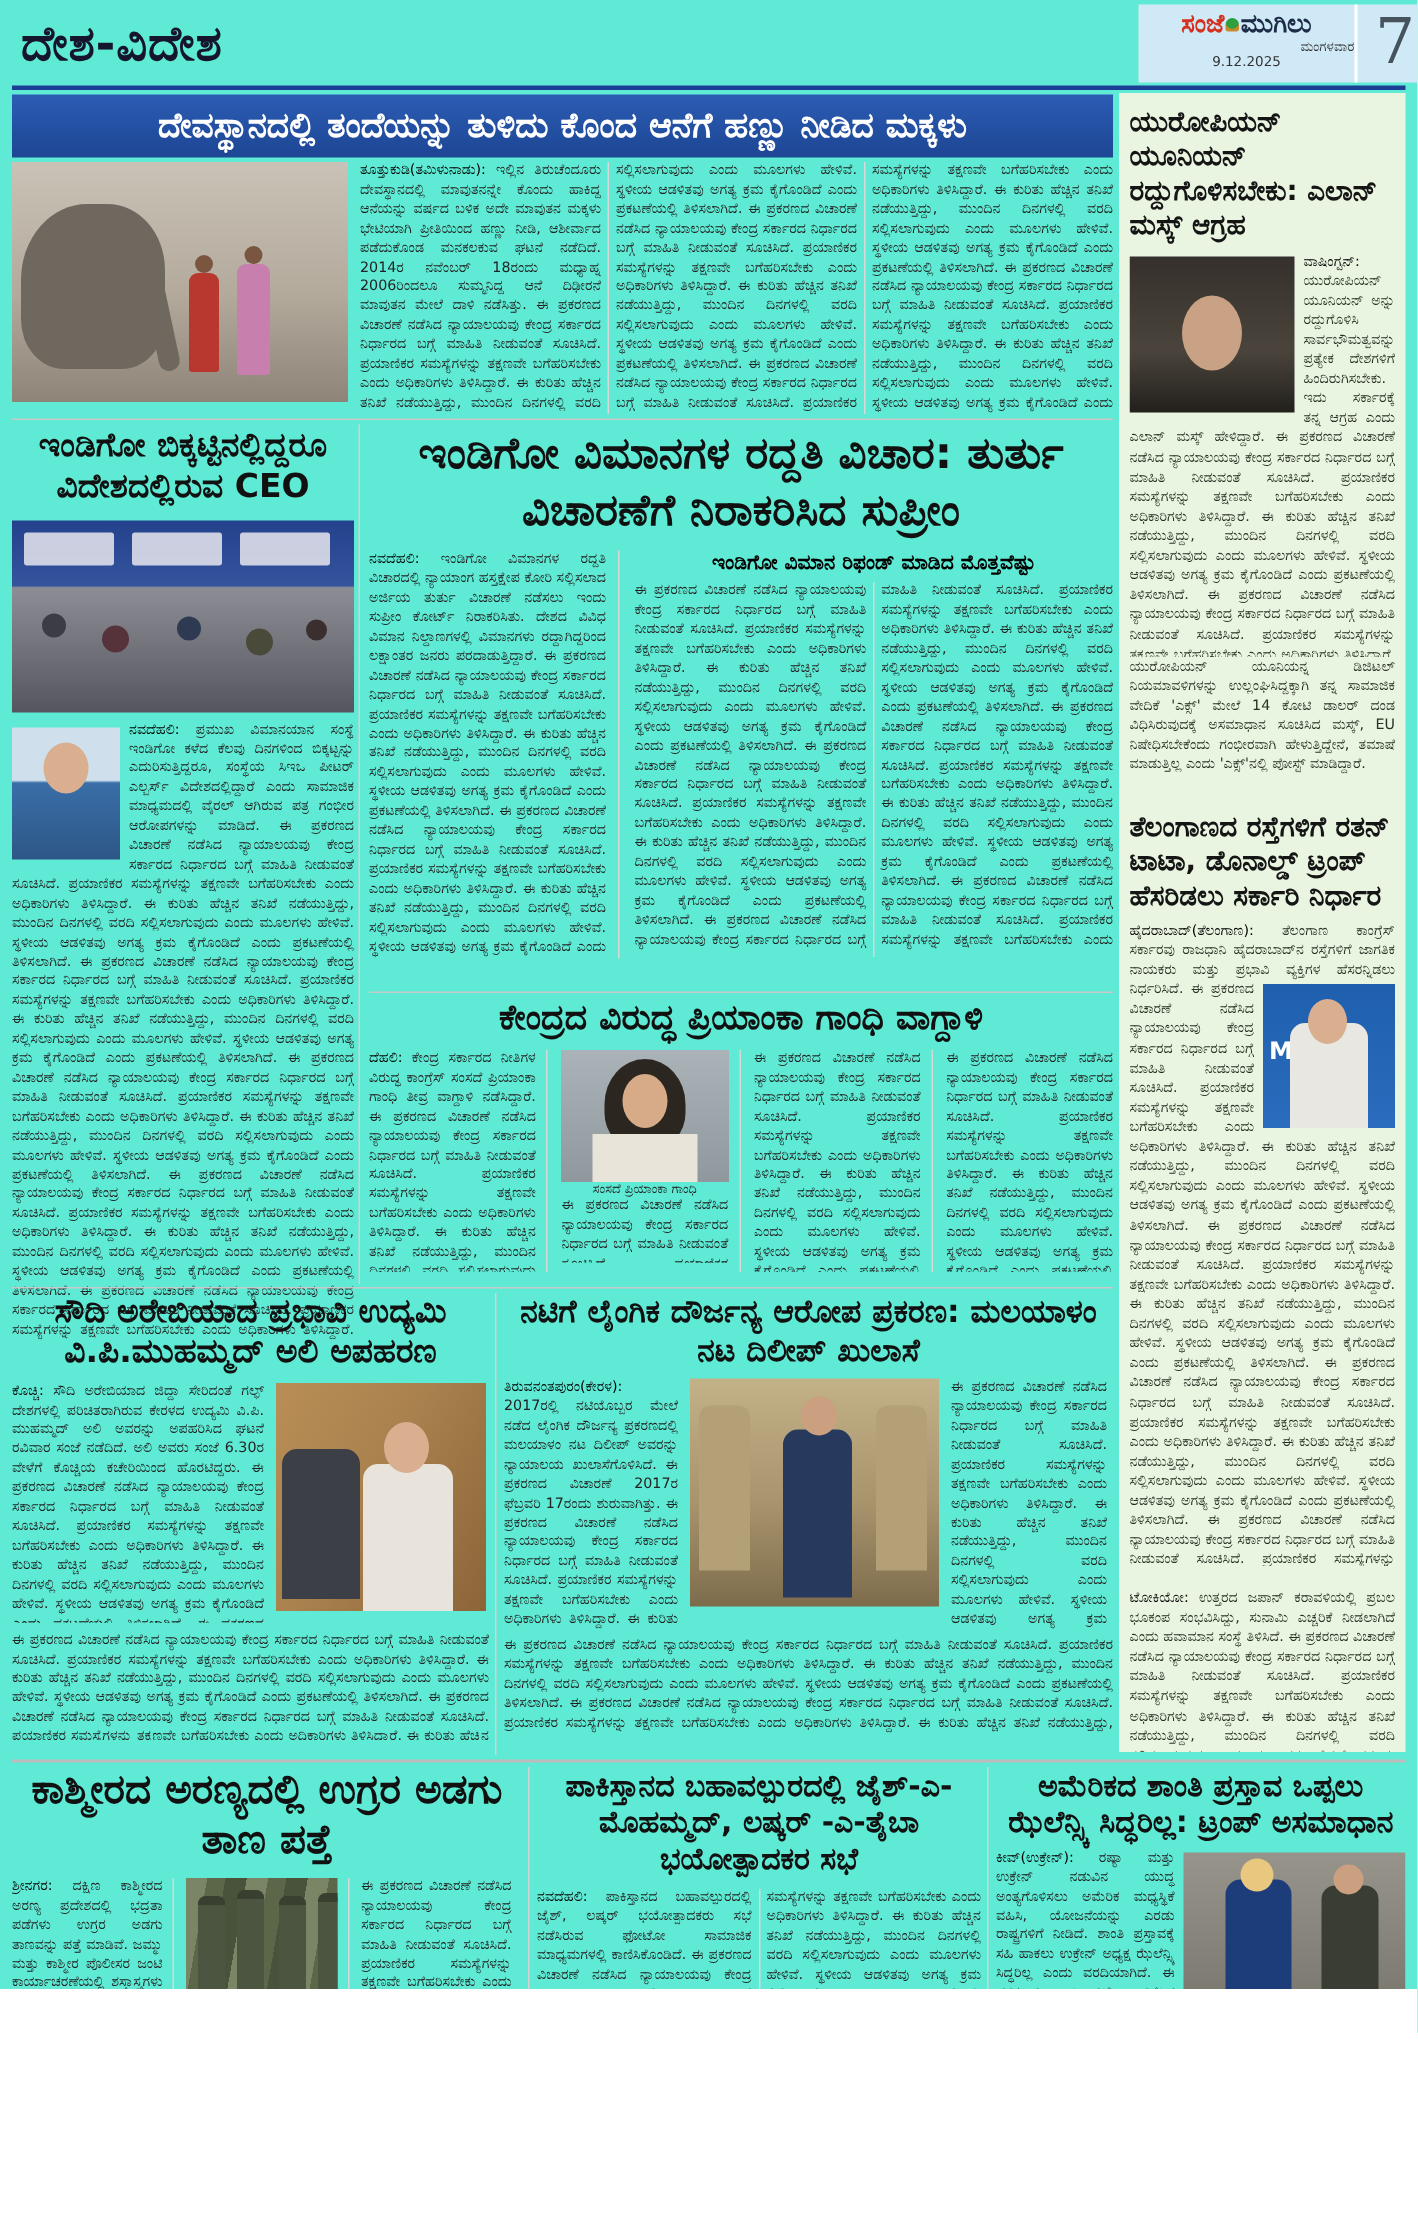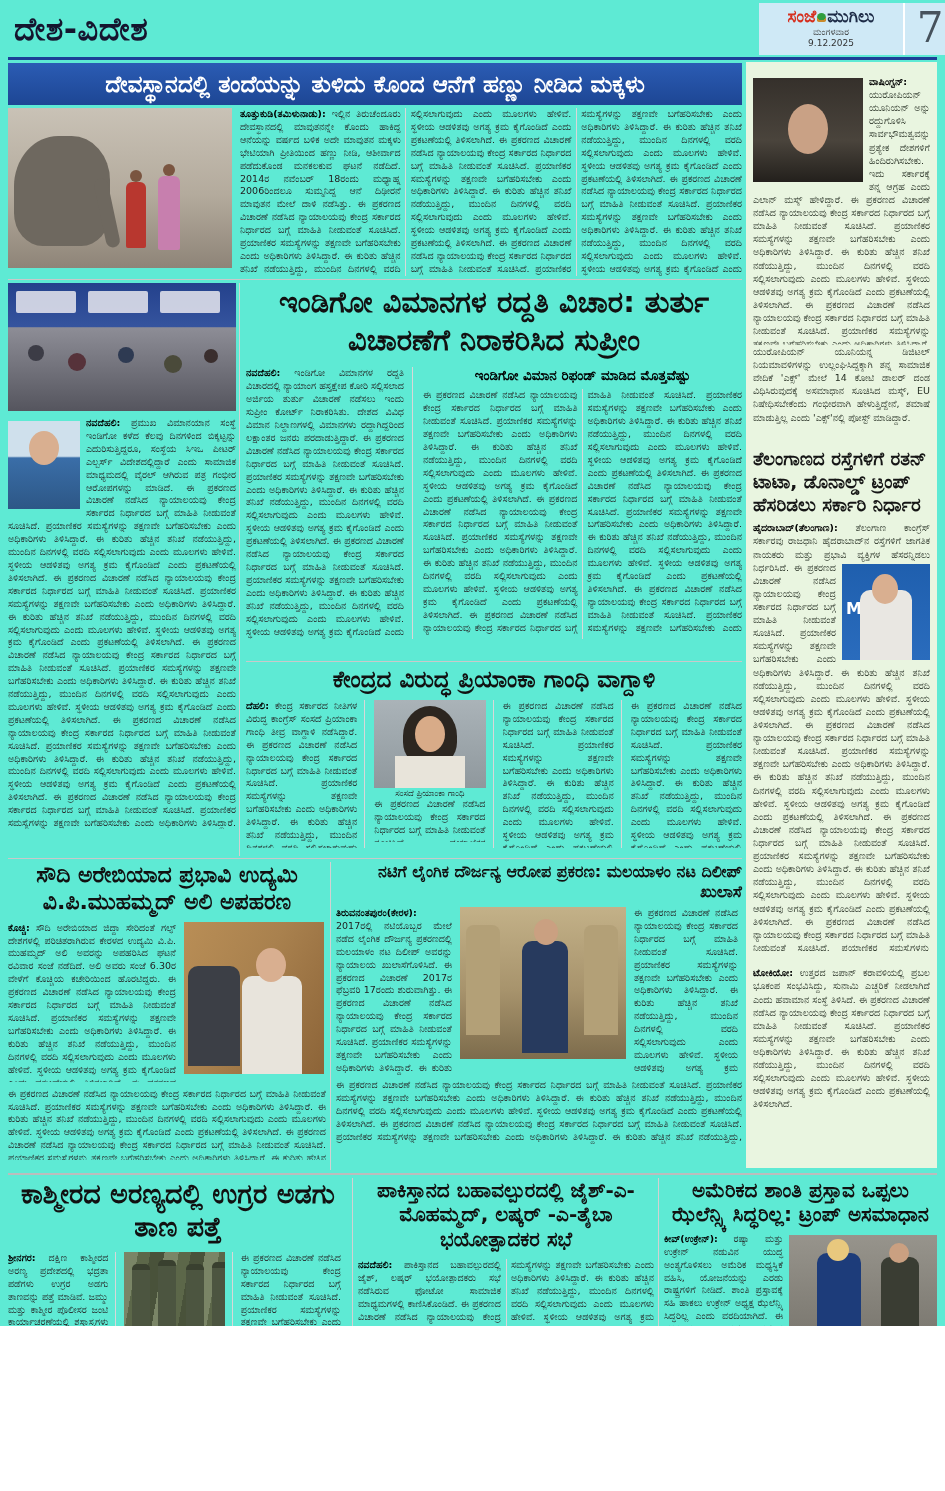--- a/index.html
+++ b/index.html
@@ -1,35 +1,35 @@
 <!DOCTYPE html>
 <html><head>
 <meta charset="utf-8">
 <style>
   html,body{margin:0;padding:0;background:#ffffff;font-family:"DejaVu Sans",sans-serif;}
   #page{position:relative;width:945px;height:1326px;background:#5eead4;overflow:hidden;}
   .abs{position:absolute;}
   .hl{font-weight:bold;color:#111;text-align:center;line-height:1.22;}
   .body-txt{font-size:9.5px;line-height:1.36;color:#222;text-align:justify;overflow:hidden;}
-  .byline{font-weight:bold;color:#000;}
+  .byline{font-weight:normal;color:#000;}
   .cols3{column-count:3;column-gap:10px;column-rule:1px solid #d8d8d8;}
   .cols2{column-count:2;column-gap:10px;column-rule:1px solid #d8d8d8;}
   .rule-h{background:#c9c9c9;height:1px;}
   .rule-v{background:#d2d2d2;width:1px;}
   .photo{position:relative;overflow:hidden;background:#999;}
   .caption{font-size:8.5px;color:#222;text-align:center;line-height:1.2;}
 
   
   #section-title{left:14px;top:10px;font-size:32px;font-weight:bold;color:#15152e;letter-spacing:.5px;}
   #masthead{left:759px;top:3px;width:196px;height:52px;background:#cfe9f6;display:flex;}
   #mast-left{flex:1;text-align:center;padding-top:4px;}
   #brand{font-size:17px;font-weight:bold;line-height:18px;}
   #brand .red{color:#d6301f;} #brand .dark{color:#1d2b46;}
   .palm{display:inline-block;width:9px;height:9px;border-radius:50% 50% 20% 20%;background:radial-gradient(circle at 50% 30%,#2f9e3f 55%,#c98a2c 60%);vertical-align:middle;margin:0 1px;}
-  #mast-day{font-size:9px;color:#333;margin-top:2px;}
+  #mast-day{font-size:9px;color:#333;margin-top:2px;text-align:right;}
   #mast-date{font-size:9px;color:#333;}
   #page-num{width:50px;border-left:2px solid #ffffff;font-family:"DejaVu Serif",serif;font-size:42px;color:#46525c;text-align:center;line-height:50px;}
   #head-rule{left:8px;top:57px;width:929px;height:3px;background:#1c3f96;}
 
   
   #banner{left:8px;top:63px;width:734px;height:42px;background:linear-gradient(180deg,#2b5cb4,#1d4694);color:#fff;font-size:23px;font-weight:bold;text-align:center;line-height:42px;white-space:nowrap;}
 
   
   #elephant-photo{left:8px;top:108px;width:224px;height:160px;background:linear-gradient(180deg,#c9c2b6 0%,#b3aa9c 55%,#8e8478 100%);}
   .el-body{position:absolute;left:6px;top:28px;width:96px;height:110px;background:#6e685f;border-radius:46% 40% 30% 30%;}
@@ -72,21 +72,21 @@
   #saudi-headline{font-size:22px;}
   #saudi-row{display:flex;gap:8px;margin-top:6px;}
   #saudi-col{width:168px;height:160px;}
   #saudi-photo{width:140px;height:152px;background:linear-gradient(120deg,#b98e56 0%,#a9814e 45%,#8c6438 100%);}
   .sd-chair{position:absolute;left:4px;top:44px;width:52px;height:100px;background:#3c3f46;border-radius:10px 10px 0 0;}
   .sd-man{position:absolute;left:58px;top:54px;width:60px;height:98px;background:#e8e4dc;border-radius:10px 10px 0 0;}
   #saudi-bottom{margin-top:6px;height:72px;}
 
   
   #dileep-block{left:336px;top:862px;width:406px;height:308px;}
-  #dileep-headline{font-size:16px;text-align:right;}
+  #dileep-headline{font-size:21px;}
   #dileep-row{display:flex;gap:8px;margin-top:6px;}
   #dileep-c1{width:116px;height:168px;}
   #dileep-photo{width:166px;height:152px;background:linear-gradient(180deg,#c3b188 0%,#a7936c 55%,#7d6c4c 100%);}
   .dl-cop{position:absolute;top:18px;width:34px;height:110px;background:#b3a077;border-radius:8px 8px 0 0;}
   .dl-actor{position:absolute;left:62px;top:34px;width:46px;height:112px;background:#273a5e;border-radius:10px 10px 0 0;}
   .dl-head{position:absolute;border-radius:50%;background:#caa081;}
   #dileep-c3{width:104px;height:168px;}
   #dileep-bottom{margin-top:4px;height:66px;}
 
   
@@ -149,20 +149,21 @@
     <div class="person-head" style="left:155px;top:56px;"></div>
   </div>
   <div class="abs body-txt cols3" id="elephant-text">
     <span class="byline">ತೂತ್ತುಕುಡಿ(ತಮಿಳುನಾಡು):</span>
     <span>ಇಲ್ಲಿನ ತಿರುಚೆಂದೂರು ದೇವಸ್ಥಾನದಲ್ಲಿ ಮಾವುತನನ್ನೇ ಕೊಂದು ಹಾಕಿದ್ದ ಆನೆಯನ್ನು ವರ್ಷದ ಬಳಿಕ ಅದೇ ಮಾವುತನ ಮಕ್ಕಳು ಭೇಟಿಯಾಗಿ ಪ್ರೀತಿಯಿಂದ ಹಣ್ಣು ನೀಡಿ, ಆಶೀರ್ವಾದ ಪಡೆದುಕೊಂಡ ಮನಕಲಕುವ ಘಟನೆ ನಡೆದಿದೆ. 2014ರ ನವೆಂಬರ್ 18ರಂದು ಮಧ್ಯಾಹ್ನ 2006ರಿಂದಲೂ ಸುಮ್ಮನಿದ್ದ ಆನೆ ದಿಢೀರನೆ ಮಾವುತನ ಮೇಲೆ ದಾಳಿ ನಡೆಸಿತ್ತು.</span>
     <span> ಈ ಪ್ರಕರಣದ ವಿಚಾರಣೆ ನಡೆಸಿದ ನ್ಯಾಯಾಲಯವು ಕೇಂದ್ರ ಸರ್ಕಾರದ ನಿರ್ಧಾರದ ಬಗ್ಗೆ ಮಾಹಿತಿ ನೀಡುವಂತೆ ಸೂಚಿಸಿದೆ. ಪ್ರಯಾಣಿಕರ ಸಮಸ್ಯೆಗಳನ್ನು ತಕ್ಷಣವೇ ಬಗೆಹರಿಸಬೇಕು ಎಂದು ಅಧಿಕಾರಿಗಳು ತಿಳಿಸಿದ್ದಾರೆ. ಈ ಕುರಿತು ಹೆಚ್ಚಿನ ತನಿಖೆ ನಡೆಯುತ್ತಿದ್ದು, ಮುಂದಿನ ದಿನಗಳಲ್ಲಿ ವರದಿ ಸಲ್ಲಿಸಲಾಗುವುದು ಎಂದು ಮೂಲಗಳು ಹೇಳಿವೆ. ಸ್ಥಳೀಯ ಆಡಳಿತವು ಅಗತ್ಯ ಕ್ರಮ ಕೈಗೊಂಡಿದೆ ಎಂದು ಪ್ರಕಟಣೆಯಲ್ಲಿ ತಿಳಿಸಲಾಗಿದೆ. ಈ ಪ್ರಕರಣದ ವಿಚಾರಣೆ ನಡೆಸಿದ ನ್ಯಾಯಾಲಯವು ಕೇಂದ್ರ ಸರ್ಕಾರದ ನಿರ್ಧಾರದ ಬಗ್ಗೆ ಮಾಹಿತಿ ನೀಡುವಂತೆ ಸೂಚಿಸಿದೆ. ಪ್ರಯಾಣಿಕರ ಸಮಸ್ಯೆಗಳನ್ನು ತಕ್ಷಣವೇ ಬಗೆಹರಿಸಬೇಕು ಎಂದು ಅಧಿಕಾರಿಗಳು ತಿಳಿಸಿದ್ದಾರೆ. ಈ ಕುರಿತು ಹೆಚ್ಚಿನ ತನಿಖೆ ನಡೆಯುತ್ತಿದ್ದು, ಮುಂದಿನ ದಿನಗಳಲ್ಲಿ ವರದಿ ಸಲ್ಲಿಸಲಾಗುವುದು ಎಂದು ಮೂಲಗಳು ಹೇಳಿವೆ. ಸ್ಥಳೀಯ ಆಡಳಿತವು ಅಗತ್ಯ ಕ್ರಮ ಕೈಗೊಂಡಿದೆ ಎಂದು ಪ್ರಕಟಣೆಯಲ್ಲಿ ತಿಳಿಸಲಾಗಿದೆ. ಈ ಪ್ರಕರಣದ ವಿಚಾರಣೆ ನಡೆಸಿದ ನ್ಯಾಯಾಲಯವು ಕೇಂದ್ರ ಸರ್ಕಾರದ ನಿರ್ಧಾರದ ಬಗ್ಗೆ ಮಾಹಿತಿ ನೀಡುವಂತೆ ಸೂಚಿಸಿದೆ. ಪ್ರಯಾಣಿಕರ ಸಮಸ್ಯೆಗಳನ್ನು ತಕ್ಷಣವೇ ಬಗೆಹರಿಸಬೇಕು ಎಂದು ಅಧಿಕಾರಿಗಳು ತಿಳಿಸಿದ್ದಾರೆ. ಈ ಕುರಿತು ಹೆಚ್ಚಿನ ತನಿಖೆ ನಡೆಯುತ್ತಿದ್ದು, ಮುಂದಿನ ದಿನಗಳಲ್ಲಿ ವರದಿ ಸಲ್ಲಿಸಲಾಗುವುದು ಎಂದು ಮೂಲಗಳು ಹೇಳಿವೆ. ಸ್ಥಳೀಯ ಆಡಳಿತವು ಅಗತ್ಯ ಕ್ರಮ ಕೈಗೊಂಡಿದೆ ಎಂದು ಪ್ರಕಟಣೆಯಲ್ಲಿ ತಿಳಿಸಲಾಗಿದೆ. ಈ ಪ್ರಕರಣದ ವಿಚಾರಣೆ ನಡೆಸಿದ ನ್ಯಾಯಾಲಯವು ಕೇಂದ್ರ ಸರ್ಕಾರದ ನಿರ್ಧಾರದ ಬಗ್ಗೆ ಮಾಹಿತಿ ನೀಡುವಂತೆ ಸೂಚಿಸಿದೆ. ಪ್ರಯಾಣಿಕರ ಸಮಸ್ಯೆಗಳನ್ನು ತಕ್ಷಣವೇ ಬಗೆಹರಿಸಬೇಕು ಎಂದು ಅಧಿಕಾರಿಗಳು ತಿಳಿಸಿದ್ದಾರೆ. ಈ ಕುರಿತು ಹೆಚ್ಚಿನ ತನಿಖೆ ನಡೆಯುತ್ತಿದ್ದು, ಮುಂದಿನ ದಿನಗಳಲ್ಲಿ ವರದಿ ಸಲ್ಲಿಸಲಾಗುವುದು ಎಂದು ಮೂಲಗಳು ಹೇಳಿವೆ. ಸ್ಥಳೀಯ ಆಡಳಿತವು ಅಗತ್ಯ ಕ್ರಮ ಕೈಗೊಂಡಿದೆ ಎಂದು ಪ್ರಕಟಣೆಯಲ್ಲಿ ತಿಳಿಸಲಾಗಿದೆ. ಈ ಪ್ರಕರಣದ ವಿಚಾರಣೆ ನಡೆಸಿದ ನ್ಯಾಯಾಲಯವು ಕೇಂದ್ರ ಸರ್ಕಾರದ ನಿರ್ಧಾರದ ಬಗ್ಗೆ ಮಾಹಿತಿ ನೀಡುವಂತೆ ಸೂಚಿಸಿದೆ. ಪ್ರಯಾಣಿಕರ ಸಮಸ್ಯೆಗಳನ್ನು ತಕ್ಷಣವೇ ಬಗೆಹರಿಸಬೇಕು ಎಂದು ಅಧಿಕಾರಿಗಳು ತಿಳಿಸಿದ್ದಾರೆ. ಈ ಕುರಿತು ಹೆಚ್ಚಿನ ತನಿಖೆ ನಡೆಯುತ್ತಿದ್ದು, ಮುಂದಿನ ದಿನಗಳಲ್ಲಿ ವರದಿ ಸಲ್ಲಿಸಲಾಗುವುದು ಎಂದು ಮೂಲಗಳು ಹೇಳಿವೆ. ಸ್ಥಳೀಯ ಆಡಳಿತವು ಅಗತ್ಯ ಕ್ರಮ ಕೈಗೊಂಡಿದೆ ಎಂದು ಪ್ರಕಟಣೆಯಲ್ಲಿ ತಿಳಿಸಲಾಗಿದೆ.</span>
   </div>
   <div class="abs rule-h" style="left:8px;top:279px;width:734px;"></div>
 
   <div class="abs" id="ceo-block">
+    <div class="hl" id="ceo-headline">ಇಂಡಿಗೋ ಬಿಕ್ಕಟ್ಟಿನಲ್ಲಿದ್ದರೂ ವಿದೇಶದಲ್ಲಿರುವ CEO</div>
     <div class="photo" id="airport-photo">
       <div class="board" style="left:8px;width:60px;"></div>
       <div class="board" style="left:80px;width:60px;"></div>
       <div class="board" style="left:152px;width:60px;"></div>
       <div class="crowd-dot" style="left:20px;top:62px;width:16px;height:16px;background:#3c3c46;"></div>
       <div class="crowd-dot" style="left:60px;top:70px;width:18px;height:18px;background:#56323a;"></div>
       <div class="crowd-dot" style="left:110px;top:64px;width:16px;height:16px;background:#2e3a52;"></div>
       <div class="crowd-dot" style="left:156px;top:72px;width:18px;height:18px;background:#4a4a3a;"></div>
       <div class="crowd-dot" style="left:196px;top:66px;width:14px;height:14px;background:#3a2e2e;"></div>
     </div>
@@ -297,20 +298,21 @@
         <div class="uk-zel"></div>
         <div class="dl-head" style="left:100px;top:8px;width:20px;height:20px;"></div>
       </div>
       <span class="byline">ಕೀವ್(ಉಕ್ರೇನ್):</span>
       <span>ರಷ್ಯಾ ಮತ್ತು ಉಕ್ರೇನ್ ನಡುವಿನ ಯುದ್ಧ ಅಂತ್ಯಗೊಳಿಸಲು ಅಮೆರಿಕ ಮಧ್ಯಸ್ಥಿಕೆ ವಹಿಸಿ, ಯೋಜನೆಯನ್ನು ಎರಡು ರಾಷ್ಟ್ರಗಳಿಗೆ ನೀಡಿದೆ. ಶಾಂತಿ ಪ್ರಸ್ತಾವಕ್ಕೆ ಸಹಿ ಹಾಕಲು ಉಕ್ರೇನ್ ಅಧ್ಯಕ್ಷ ಝೆಲೆನ್ಸ್ಕಿ ಸಿದ್ಧರಿಲ್ಲ ಎಂದು ವರದಿಯಾಗಿದೆ.</span>
       <span> ಈ ಪ್ರಕರಣದ ವಿಚಾರಣೆ ನಡೆಸಿದ ನ್ಯಾಯಾಲಯವು ಕೇಂದ್ರ ಸರ್ಕಾರದ ನಿರ್ಧಾರದ ಬಗ್ಗೆ ಮಾಹಿತಿ ನೀಡುವಂತೆ ಸೂಚಿಸಿದೆ. ಪ್ರಯಾಣಿಕರ ಸಮಸ್ಯೆಗಳನ್ನು ತಕ್ಷಣವೇ ಬಗೆಹರಿಸಬೇಕು ಎಂದು ಅಧಿಕಾರಿಗಳು ತಿಳಿಸಿದ್ದಾರೆ. ಈ ಕುರಿತು ಹೆಚ್ಚಿನ ತನಿಖೆ ನಡೆಯುತ್ತಿದ್ದು, ಮುಂದಿನ ದಿನಗಳಲ್ಲಿ ವರದಿ ಸಲ್ಲಿಸಲಾಗುವುದು ಎಂದು ಮೂಲಗಳು ಹೇಳಿವೆ. ಸ್ಥಳೀಯ ಆಡಳಿತವು ಅಗತ್ಯ ಕ್ರಮ ಕೈಗೊಂಡಿದೆ ಎಂದು ಪ್ರಕಟಣೆಯಲ್ಲಿ ತಿಳಿಸಲಾಗಿದೆ. ಈ ಪ್ರಕರಣದ ವಿಚಾರಣೆ ನಡೆಸಿದ ನ್ಯಾಯಾಲಯವು ಕೇಂದ್ರ ಸರ್ಕಾರದ ನಿರ್ಧಾರದ ಬಗ್ಗೆ ಮಾಹಿತಿ ನೀಡುವಂತೆ ಸೂಚಿಸಿದೆ. ಪ್ರಯಾಣಿಕರ ಸಮಸ್ಯೆಗಳನ್ನು ತಕ್ಷಣವೇ ಬಗೆಹರಿಸಬೇಕು ಎಂದು ಅಧಿಕಾರಿಗಳು ತಿಳಿಸಿದ್ದಾರೆ. ಈ ಕುರಿತು ಹೆಚ್ಚಿನ ತನಿಖೆ ನಡೆಯುತ್ತಿದ್ದು, ಮುಂದಿನ ದಿನಗಳಲ್ಲಿ ವರದಿ ಸಲ್ಲಿಸಲಾಗುವುದು ಎಂದು ಮೂಲಗಳು ಹೇಳಿವೆ. ಸ್ಥಳೀಯ ಆಡಳಿತವು ಅಗತ್ಯ ಕ್ರಮ ಕೈಗೊಂಡಿದೆ ಎಂದು ಪ್ರಕಟಣೆಯಲ್ಲಿ ತಿಳಿಸಲಾಗಿದೆ. ಈ ಪ್ರಕರಣದ ವಿಚಾರಣೆ ನಡೆಸಿದ ನ್ಯಾಯಾಲಯವು ಕೇಂದ್ರ ಸರ್ಕಾರದ ನಿರ್ಧಾರದ ಬಗ್ಗೆ ಮಾಹಿತಿ ನೀಡುವಂತೆ ಸೂಚಿಸಿದೆ. ಪ್ರಯಾಣಿಕರ ಸಮಸ್ಯೆಗಳನ್ನು ತಕ್ಷಣವೇ ಬಗೆಹರಿಸಬೇಕು ಎಂದು ಅಧಿಕಾರಿಗಳು ತಿಳಿಸಿದ್ದಾರೆ. ಈ ಕುರಿತು ಹೆಚ್ಚಿನ ತನಿಖೆ ನಡೆಯುತ್ತಿದ್ದು, ಮುಂದಿನ ದಿನಗಳಲ್ಲಿ ವರದಿ ಸಲ್ಲಿಸಲಾಗುವುದು ಎಂದು ಮೂಲಗಳು ಹೇಳಿವೆ. ಸ್ಥಳೀಯ ಆಡಳಿತವು ಅಗತ್ಯ ಕ್ರಮ ಕೈಗೊಂಡಿದೆ ಎಂದು ಪ್ರಕಟಣೆಯಲ್ಲಿ ತಿಳಿಸಲಾಗಿದೆ. ಈ ಪ್ರಕರಣದ ವಿಚಾರಣೆ ನಡೆಸಿದ ನ್ಯಾಯಾಲಯವು ಕೇಂದ್ರ ಸರ್ಕಾರದ ನಿರ್ಧಾರದ ಬಗ್ಗೆ ಮಾಹಿತಿ ನೀಡುವಂತೆ ಸೂಚಿಸಿದೆ. ಪ್ರಯಾಣಿಕರ ಸಮಸ್ಯೆಗಳನ್ನು ತಕ್ಷಣವೇ ಬಗೆಹರಿಸಬೇಕು ಎಂದು ಅಧಿಕಾರಿಗಳು ತಿಳಿಸಿದ್ದಾರೆ. ಈ ಕುರಿತು ಹೆಚ್ಚಿನ ತನಿಖೆ ನಡೆಯುತ್ತಿದ್ದು, ಮುಂದಿನ ದಿನಗಳಲ್ಲಿ ವರದಿ ಸಲ್ಲಿಸಲಾಗುವುದು ಎಂದು ಮೂಲಗಳು ಹೇಳಿವೆ. ಸ್ಥಳೀಯ ಆಡಳಿತವು ಅಗತ್ಯ ಕ್ರಮ ಕೈಗೊಂಡಿದೆ ಎಂದು ಪ್ರಕಟಣೆಯಲ್ಲಿ ತಿಳಿಸಲಾಗಿದೆ. ಈ ಪ್ರಕರಣದ ವಿಚಾರಣೆ ನಡೆಸಿದ ನ್ಯಾಯಾಲಯವು ಕೇಂದ್ರ ಸರ್ಕಾರದ ನಿರ್ಧಾರದ ಬಗ್ಗೆ ಮಾಹಿತಿ ನೀಡುವಂತೆ ಸೂಚಿಸಿದೆ. ಪ್ರಯಾಣಿಕರ ಸಮಸ್ಯೆಗಳನ್ನು ತಕ್ಷಣವೇ ಬಗೆಹರಿಸಬೇಕು ಎಂದು ಅಧಿಕಾರಿಗಳು ತಿಳಿಸಿದ್ದಾರೆ. ಈ ಕುರಿತು ಹೆಚ್ಚಿನ ತನಿಖೆ ನಡೆಯುತ್ತಿದ್ದು, ಮುಂದಿನ ದಿನಗಳಲ್ಲಿ ವರದಿ ಸಲ್ಲಿಸಲಾಗುವುದು ಎಂದು ಮೂಲಗಳು ಹೇಳಿವೆ. ಸ್ಥಳೀಯ ಆಡಳಿತವು ಅಗತ್ಯ ಕ್ರಮ ಕೈಗೊಂಡಿದೆ ಎಂದು ಪ್ರಕಟಣೆಯಲ್ಲಿ ತಿಳಿಸಲಾಗಿದೆ.</span>
     </div>
   </div>
 
   <div class="abs" id="green-col">
+    <div class="g-head">ಯುರೋಪಿಯನ್ ಯೂನಿಯನ್ ರದ್ದುಗೊಳಿಸಬೇಕು: ಎಲಾನ್ ಮಸ್ಕ್ ಆಗ್ರಹ</div>
     <div class="g-body" style="height:270px;margin-top:5px;">
       <span class="byline">ವಾಷಿಂಗ್ಟನ್:</span>
       <div class="photo" id="musk-photo">
         <div class="face musk-face"></div>
       </div>
       <span>ಯುರೋಪಿಯನ್ ಯೂನಿಯನ್ ಅನ್ನು ರದ್ದುಗೊಳಿಸಿ ಸಾರ್ವಭೌಮತ್ವವನ್ನು ಪ್ರತ್ಯೇಕ ದೇಶಗಳಿಗೆ ಹಿಂದಿರುಗಿಸಬೇಕು. ಇದು ಸರ್ಕಾರಕ್ಕೆ ತನ್ನ ಆಗ್ರಹ ಎಂದು ಎಲಾನ್ ಮಸ್ಕ್ ಹೇಳಿದ್ದಾರೆ.</span>
       <span> ಈ ಪ್ರಕರಣದ ವಿಚಾರಣೆ ನಡೆಸಿದ ನ್ಯಾಯಾಲಯವು ಕೇಂದ್ರ ಸರ್ಕಾರದ ನಿರ್ಧಾರದ ಬಗ್ಗೆ ಮಾಹಿತಿ ನೀಡುವಂತೆ ಸೂಚಿಸಿದೆ. ಪ್ರಯಾಣಿಕರ ಸಮಸ್ಯೆಗಳನ್ನು ತಕ್ಷಣವೇ ಬಗೆಹರಿಸಬೇಕು ಎಂದು ಅಧಿಕಾರಿಗಳು ತಿಳಿಸಿದ್ದಾರೆ. ಈ ಕುರಿತು ಹೆಚ್ಚಿನ ತನಿಖೆ ನಡೆಯುತ್ತಿದ್ದು, ಮುಂದಿನ ದಿನಗಳಲ್ಲಿ ವರದಿ ಸಲ್ಲಿಸಲಾಗುವುದು ಎಂದು ಮೂಲಗಳು ಹೇಳಿವೆ. ಸ್ಥಳೀಯ ಆಡಳಿತವು ಅಗತ್ಯ ಕ್ರಮ ಕೈಗೊಂಡಿದೆ ಎಂದು ಪ್ರಕಟಣೆಯಲ್ಲಿ ತಿಳಿಸಲಾಗಿದೆ. ಈ ಪ್ರಕರಣದ ವಿಚಾರಣೆ ನಡೆಸಿದ ನ್ಯಾಯಾಲಯವು ಕೇಂದ್ರ ಸರ್ಕಾರದ ನಿರ್ಧಾರದ ಬಗ್ಗೆ ಮಾಹಿತಿ ನೀಡುವಂತೆ ಸೂಚಿಸಿದೆ. ಪ್ರಯಾಣಿಕರ ಸಮಸ್ಯೆಗಳನ್ನು ತಕ್ಷಣವೇ ಬಗೆಹರಿಸಬೇಕು ಎಂದು ಅಧಿಕಾರಿಗಳು ತಿಳಿಸಿದ್ದಾರೆ. ಈ ಕುರಿತು ಹೆಚ್ಚಿನ ತನಿಖೆ ನಡೆಯುತ್ತಿದ್ದು, ಮುಂದಿನ ದಿನಗಳಲ್ಲಿ ವರದಿ ಸಲ್ಲಿಸಲಾಗುವುದು ಎಂದು ಮೂಲಗಳು ಹೇಳಿವೆ. ಸ್ಥಳೀಯ ಆಡಳಿತವು ಅಗತ್ಯ ಕ್ರಮ ಕೈಗೊಂಡಿದೆ ಎಂದು ಪ್ರಕಟಣೆಯಲ್ಲಿ ತಿಳಿಸಲಾಗಿದೆ.</span>
     </div>
     <div class="g-body" style="height:92px;">ಯುರೋಪಿಯನ್ ಯೂನಿಯನ್ನ ಡಿಜಿಟಲ್ ನಿಯಮಾವಳಿಗಳನ್ನು ಉಲ್ಲಂಘಿಸಿದ್ದಕ್ಕಾಗಿ ತನ್ನ ಸಾಮಾಜಿಕ ವೇದಿಕೆ 'ಎಕ್ಸ್' ಮೇಲೆ 14 ಕೋಟಿ ಡಾಲರ್ ದಂಡ ವಿಧಿಸಿರುವುದಕ್ಕೆ ಅಸಮಾಧಾನ ಸೂಚಿಸಿದ ಮಸ್ಕ್, EU ನಿಷೇಧಿಸಬೇಕೆಂದು ಗಂಭೀರವಾಗಿ ಹೇಳುತ್ತಿದ್ದೇನೆ, ತಮಾಷೆ ಮಾಡುತ್ತಿಲ್ಲ ಎಂದು 'ಎಕ್ಸ್'ನಲ್ಲಿ ಪೋಸ್ಟ್ ಮಾಡಿದ್ದಾರೆ.</div>
     <div class="g-sep"></div>

